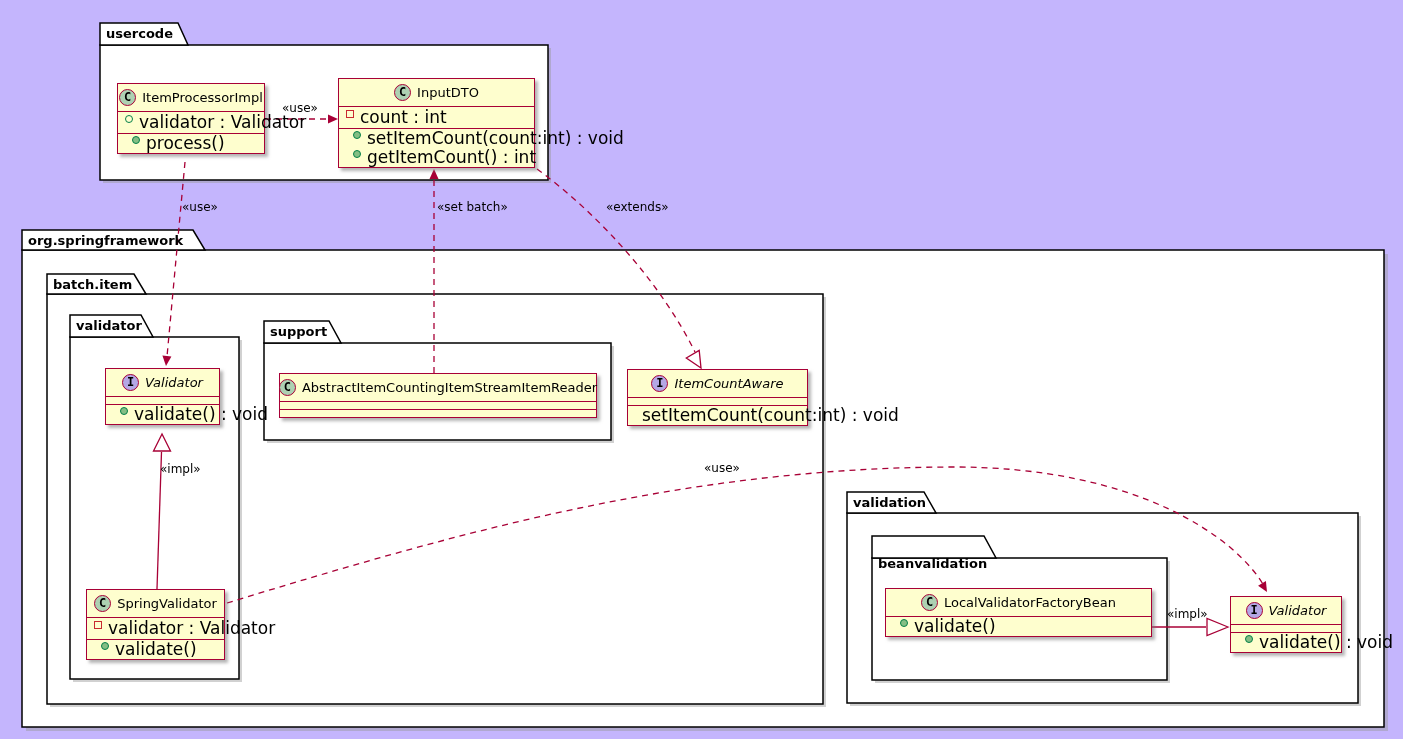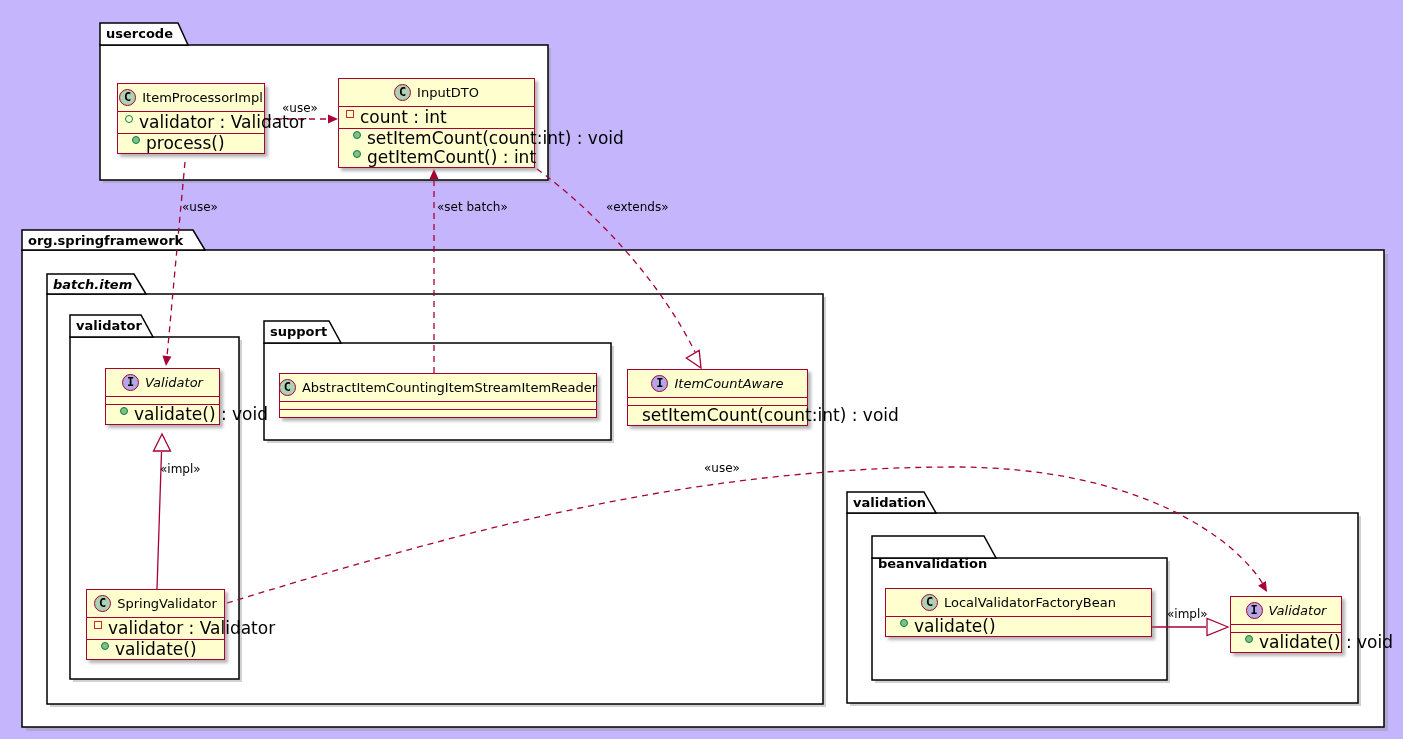--- a/index.html
+++ b/index.html
@@ -9,21 +9,21 @@
   }
   .canvas svg{position:absolute;left:0;top:0;z-index:1;}
 
   
   .pkg-label{
     position:absolute;z-index:3;font-weight:bold;font-size:13px;line-height:20px;
     white-space:nowrap;
   }
   #lbl-usercode{left:106px;top:24px;}
   #lbl-springframework{left:28px;top:231px;}
-  #lbl-batch-item{left:53px;top:275px;font-style:italic;}
+  #lbl-batch-item{left:53px;top:275px;}
   #lbl-validator-pkg{left:76px;top:316px;}
   #lbl-support{left:270px;top:322px;}
   #lbl-validation{left:853px;top:493px;}
   #lbl-beanvalidation{left:878px;top:538px;margin-top:16px;}
 
   
   .edge-label{
     position:absolute;z-index:3;font-size:12px;line-height:14px;white-space:nowrap;
   }
   #elbl-use-input{left:282px;top:101px;}

